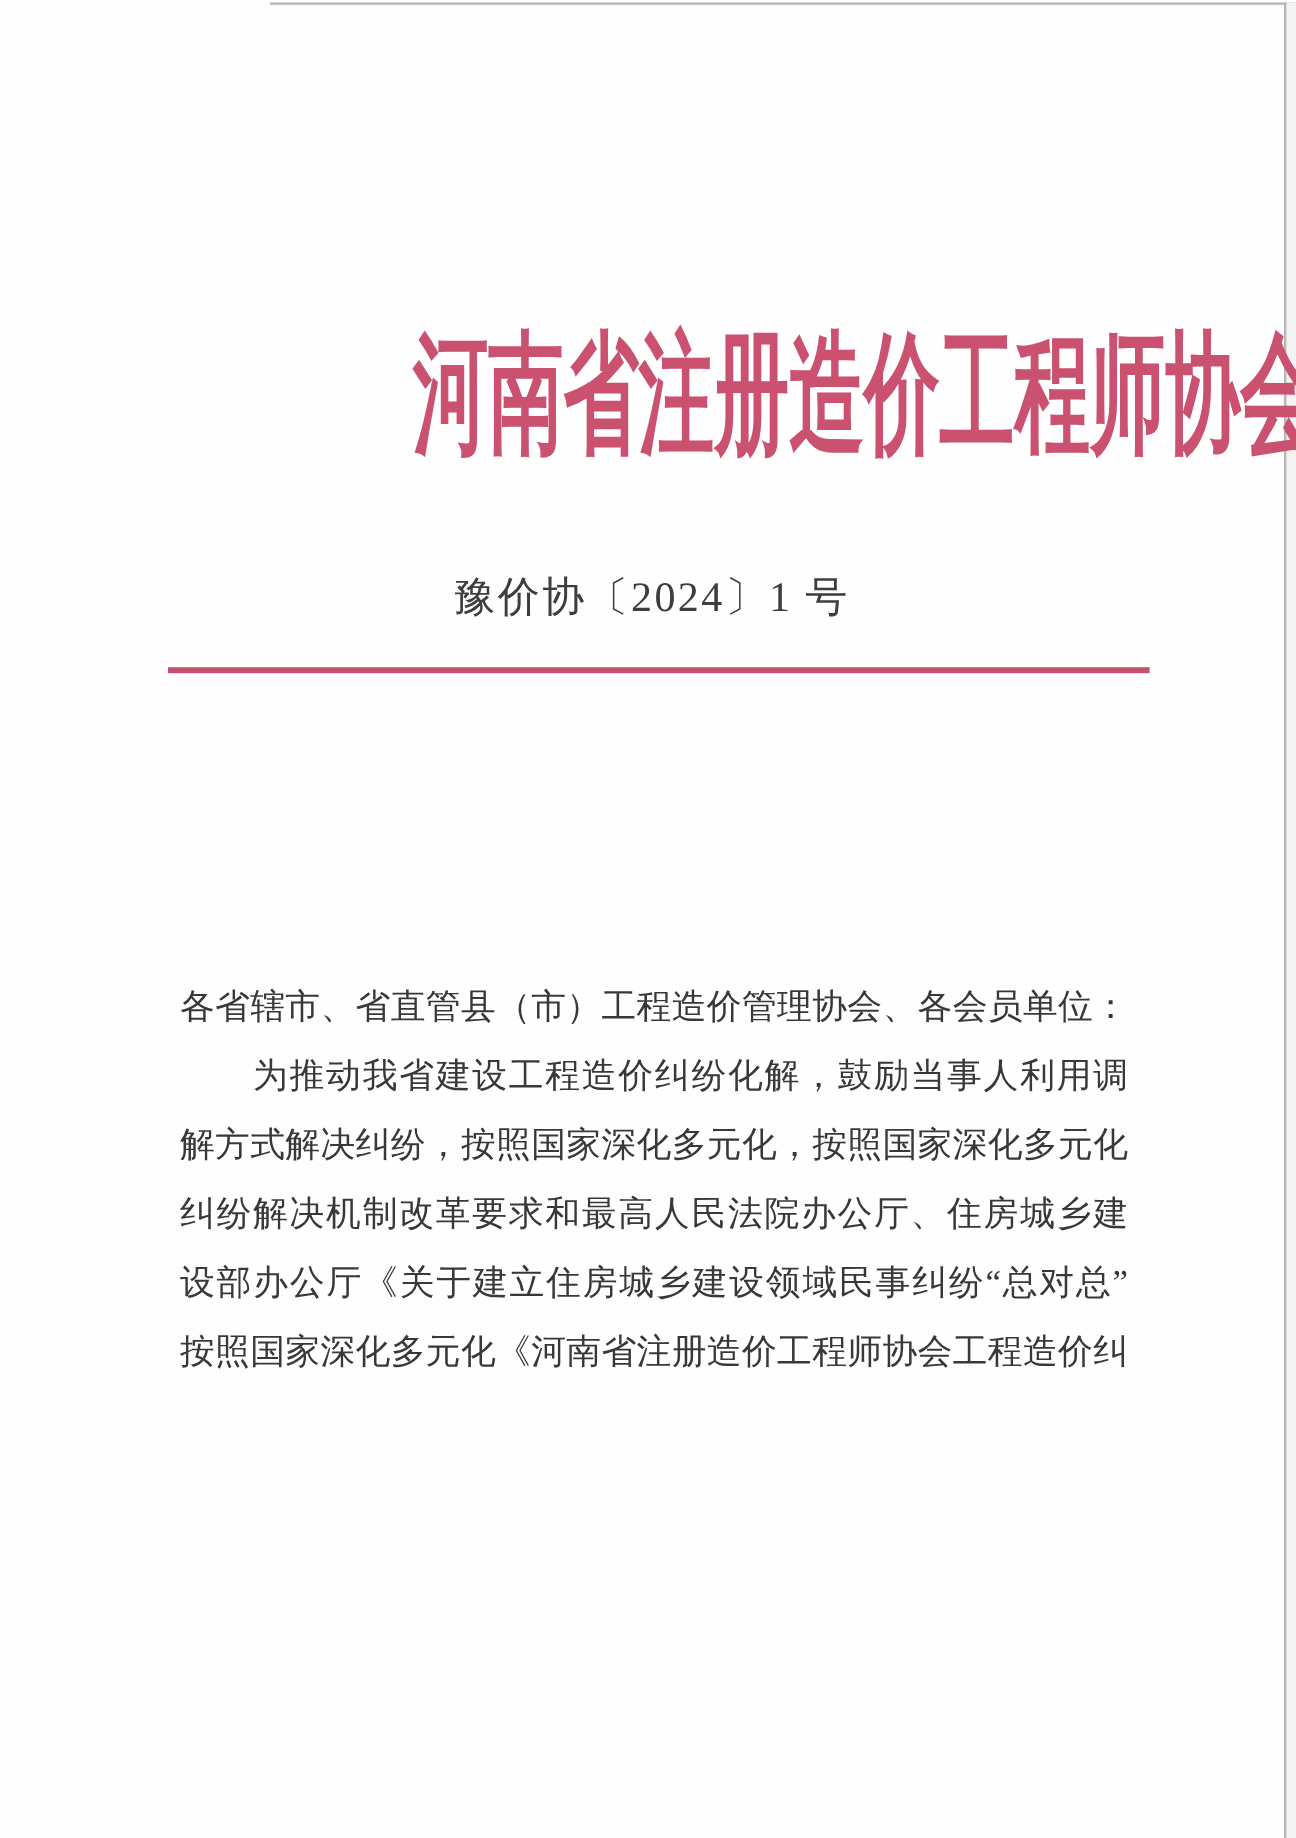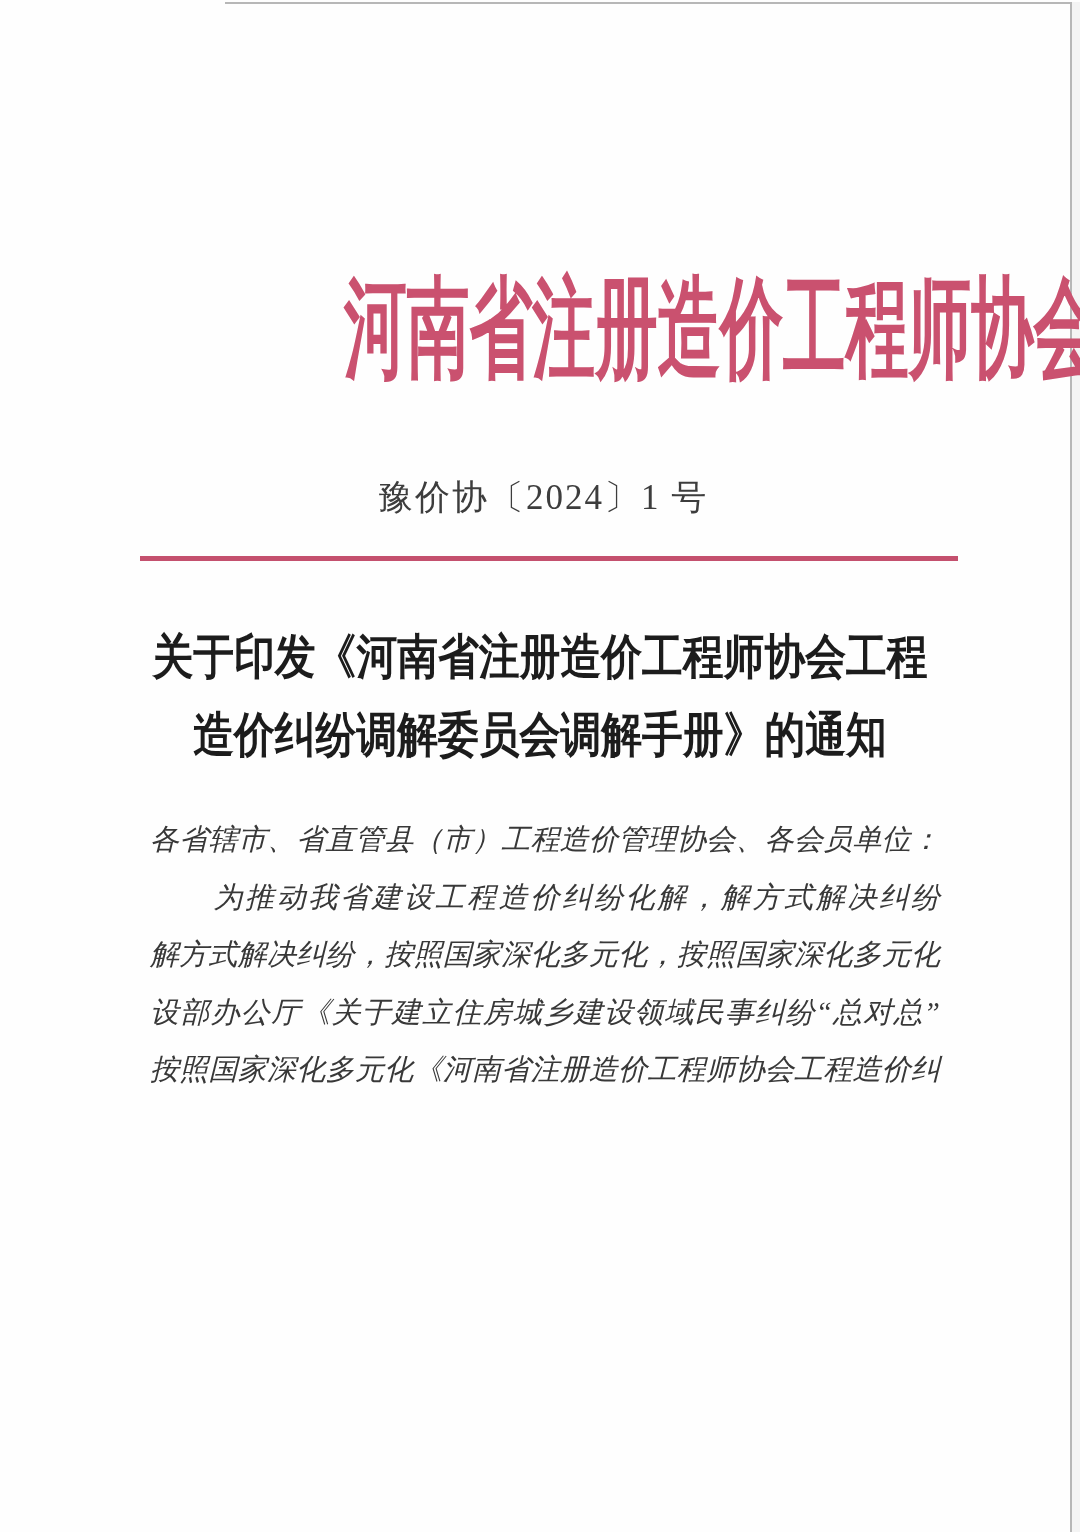--- a/index.html
+++ b/index.html
@@ -106,21 +106,20 @@
     width: 790px;
     font-size: 29px;
     line-height: 57.5px;
     color: #383838;
     font-weight: 400;
   }
   .body-line {
     text-align: justify;
     text-align-last: justify;
     white-space: nowrap;
-    font-style: italic;
   }
 </style>
 </head>
 <body>
 
 <div id="page">
 
   <div class="edge-top"></div>
   <div class="edge-outside"></div>
   <div class="edge-right"></div>
@@ -128,30 +127,23 @@
   <div class="letterhead">
     <span class="squeeze">河南省注册造价工程师协会文件</span>
   </div>
 
   <div class="doc-number">
     <span class="inner">豫价协〔2024〕1 号</span>
   </div>
 
   <div class="red-rule"></div>
 
-  <div class="notice-title">
-    <div>
-      <span class="squeeze">关于印发《河南省注册造价工程师协会工程</span>
-    </div>
-    <div>
-      <span class="squeeze">造价纠纷调解委员会调解手册》的通知</span>
-    </div>
-  </div>
 
   <div class="body-block">
     <div class="body-line">各省辖市、省直管县（市）工程造价管理协会、各会员单位：</div>
-    <div class="body-line">　　为推动我省建设工程造价纠纷化解，解方式解决纠纷</div>
+    <div class="body-line">　　为推动我省建设工程造价纠纷化解，鼓励当事人利用调</div>
     <div class="body-line">解方式解决纠纷，按照国家深化多元化，按照国家深化多元化</div>
+    <div class="body-line">纠纷解决机制改革要求和最高人民法院办公厅、住房城乡建</div>
     <div class="body-line">设部办公厅《关于建立住房城乡建设领域民事纠纷“总对总”</div>
     <div class="body-line">按照国家深化多元化《河南省注册造价工程师协会工程造价纠</div>
   </div>
 
 </div>
 
 </body></html>

